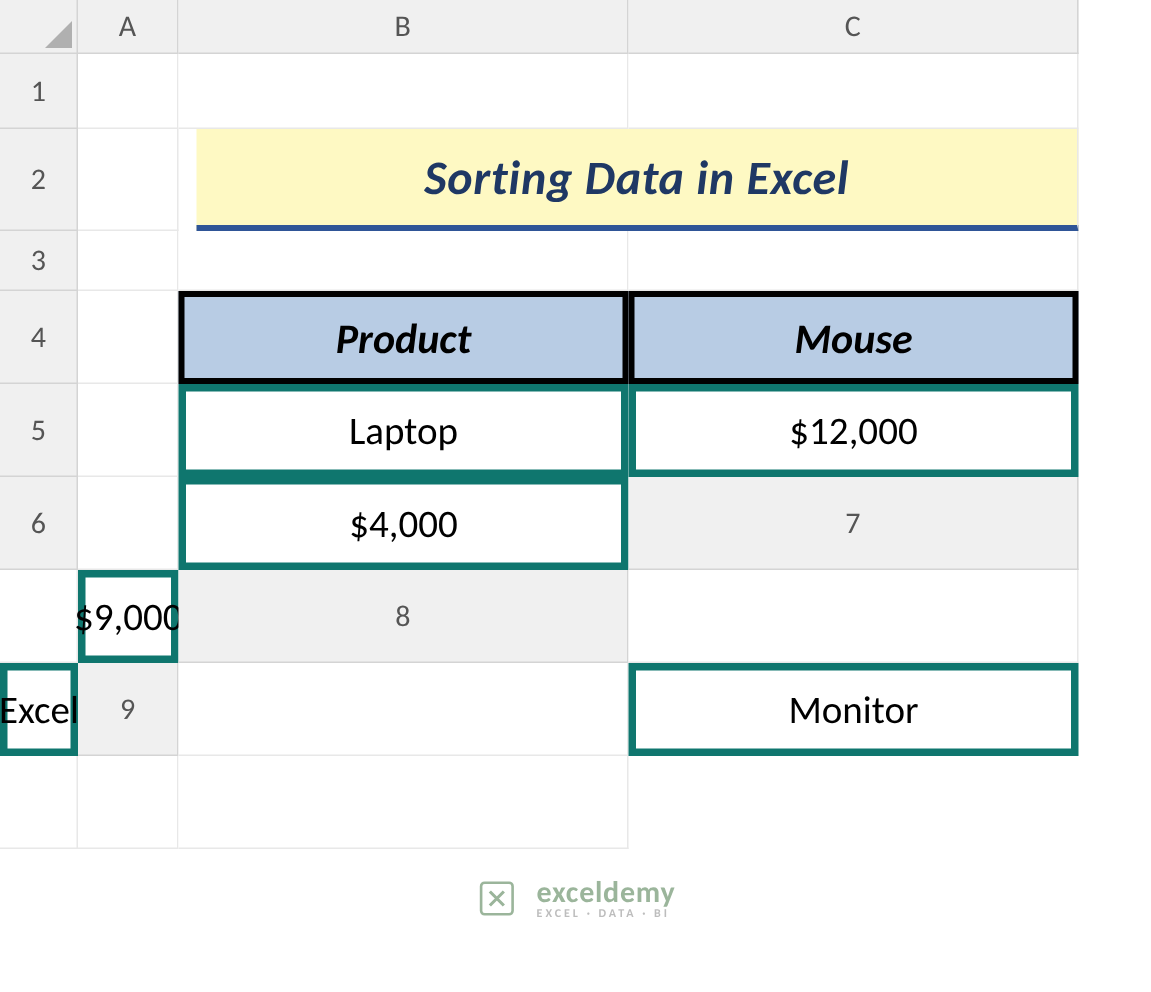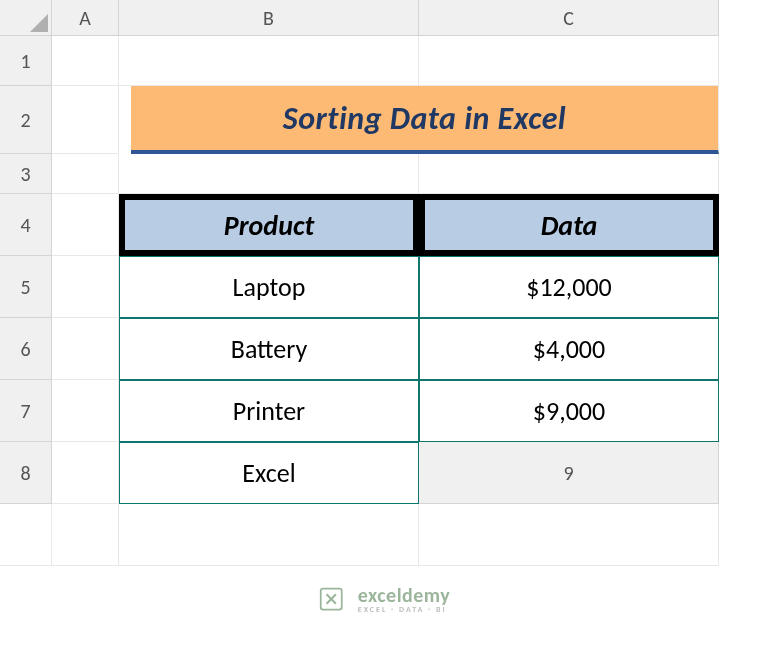--- a/index.html
+++ b/index.html
@@ -61,21 +61,21 @@
       font-size: 20px;
       color: #555;
     }
     .cell {
       border-right: 1px solid #e8e8e8;
       border-bottom: 1px solid #e8e8e8;
       background: #ffffff;
     }
     .title-cell {
       grid-column: 3 / 5;
-      background: #fdba74;
+      background: #fef9c3;
       font-style: italic;
       font-weight: bold;
       font-size: 32px;
       color: #1f3864;
       display: flex;
       align-items: center;
       justify-content: center;
       border-bottom: 4px solid #2f5597;
       border-right: 1px solid #e8e8e8;
       letter-spacing: 0.5px;
@@ -83,30 +83,30 @@
     }
     .table-header-cell {
       background: #b8cce4;
       font-style: italic;
       font-weight: bold;
       font-size: 28px;
       color: #000;
       display: flex;
       align-items: center;
       justify-content: center;
-      border: 6px solid #000000;
+      border: 4px solid #000000;
     }
     .table-data-cell {
       background: #ffffff;
       font-size: 26px;
       color: #000;
       display: flex;
       align-items: center;
       justify-content: center;
-      border: 1px solid #0f766e;
+      border: 5px solid #0f766e;
     }
     .watermark {
       position: absolute;
       left: 50%;
       transform: translateX(-50%);
       bottom: 48px;
       display: flex;
       align-items: center;
       gap: 13px;
       opacity: 0.55;
@@ -157,43 +157,42 @@
   <div class="title-cell">Sorting Data in Excel</div>
 
   <div class="row-header">3</div>
   <div class="cell"></div>
   <div class="cell"></div>
   <div class="cell"></div>
 
   <div class="row-header">4</div>
   <div class="cell"></div>
   <div class="table-header-cell">Product</div>
-  <div class="table-header-cell">Data</div>
+  <div class="table-header-cell">Mouse</div>
 
   <div class="row-header">5</div>
   <div class="cell"></div>
   <div class="table-data-cell">Laptop</div>
   <div class="table-data-cell">$12,000</div>
 
   <div class="row-header">6</div>
   <div class="cell"></div>
-  <div class="table-data-cell">Battery</div>
   <div class="table-data-cell">$4,000</div>
 
   <div class="row-header">7</div>
   <div class="cell"></div>
-  <div class="table-data-cell">Printer</div>
   <div class="table-data-cell">$9,000</div>
 
   <div class="row-header">8</div>
   <div class="cell"></div>
   <div class="table-data-cell">Excel</div>
 
   <div class="row-header">9</div>
   <div class="cell"></div>
+  <div class="table-data-cell">Monitor</div>
 
   <div class="cell"></div>
   <div class="cell"></div>
   <div class="cell"></div>
 </div>
 
 <div class="watermark">
   <svg class="watermark-icon" viewBox="0 0 24 24">
     <rect x="3" y="3" width="18" height="18" rx="2" fill="none" stroke="#4a7a4a" stroke-width="1.5"></rect>
     <path d="M8 8 L16 16 M16 8 L8 16" stroke="#4a7a4a" stroke-width="1.8" fill="none"></path>

